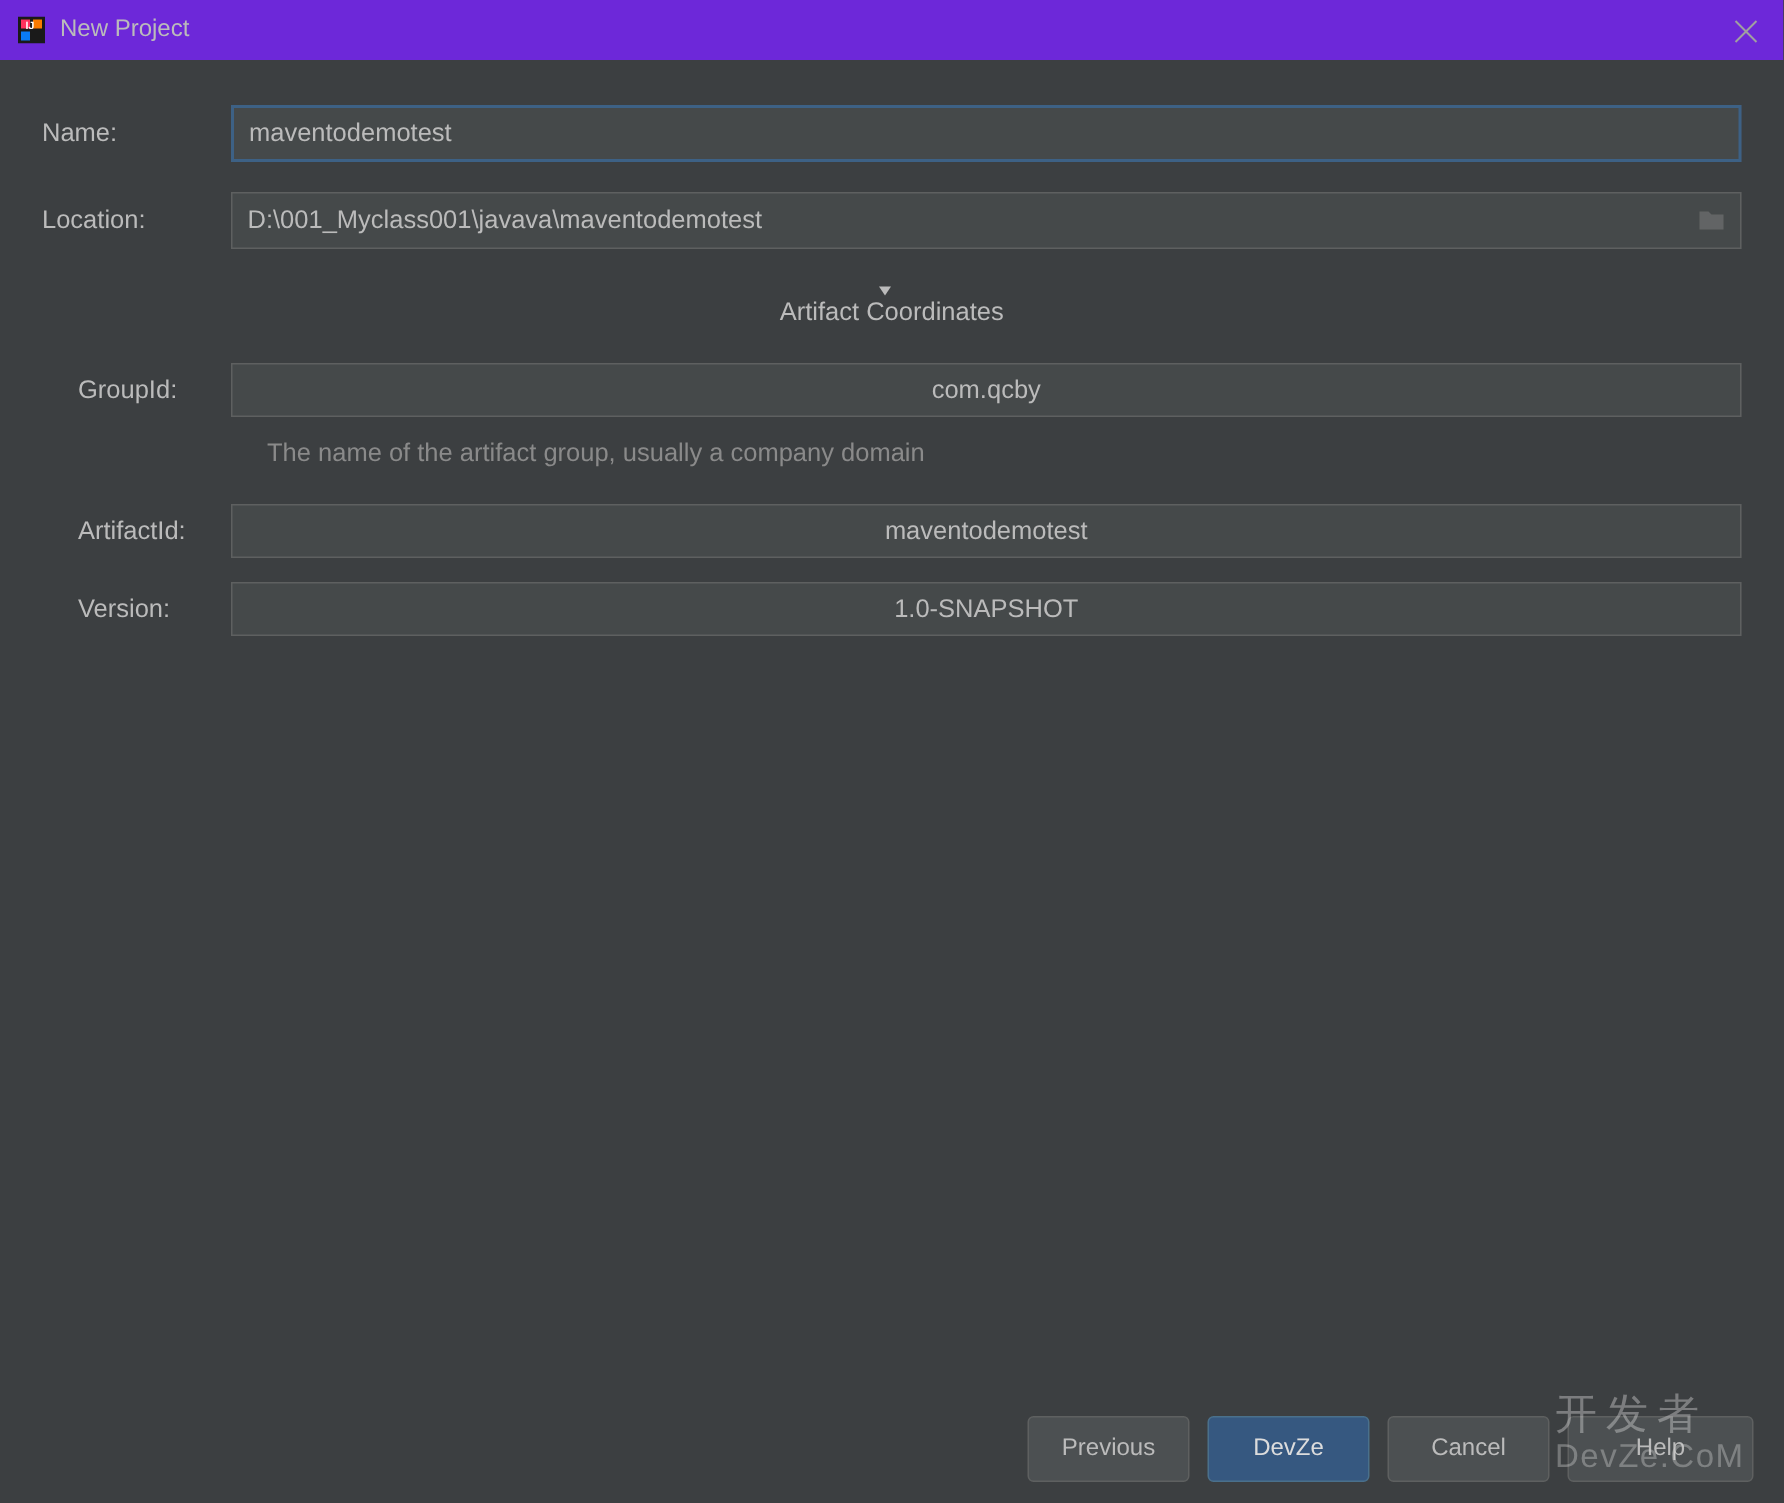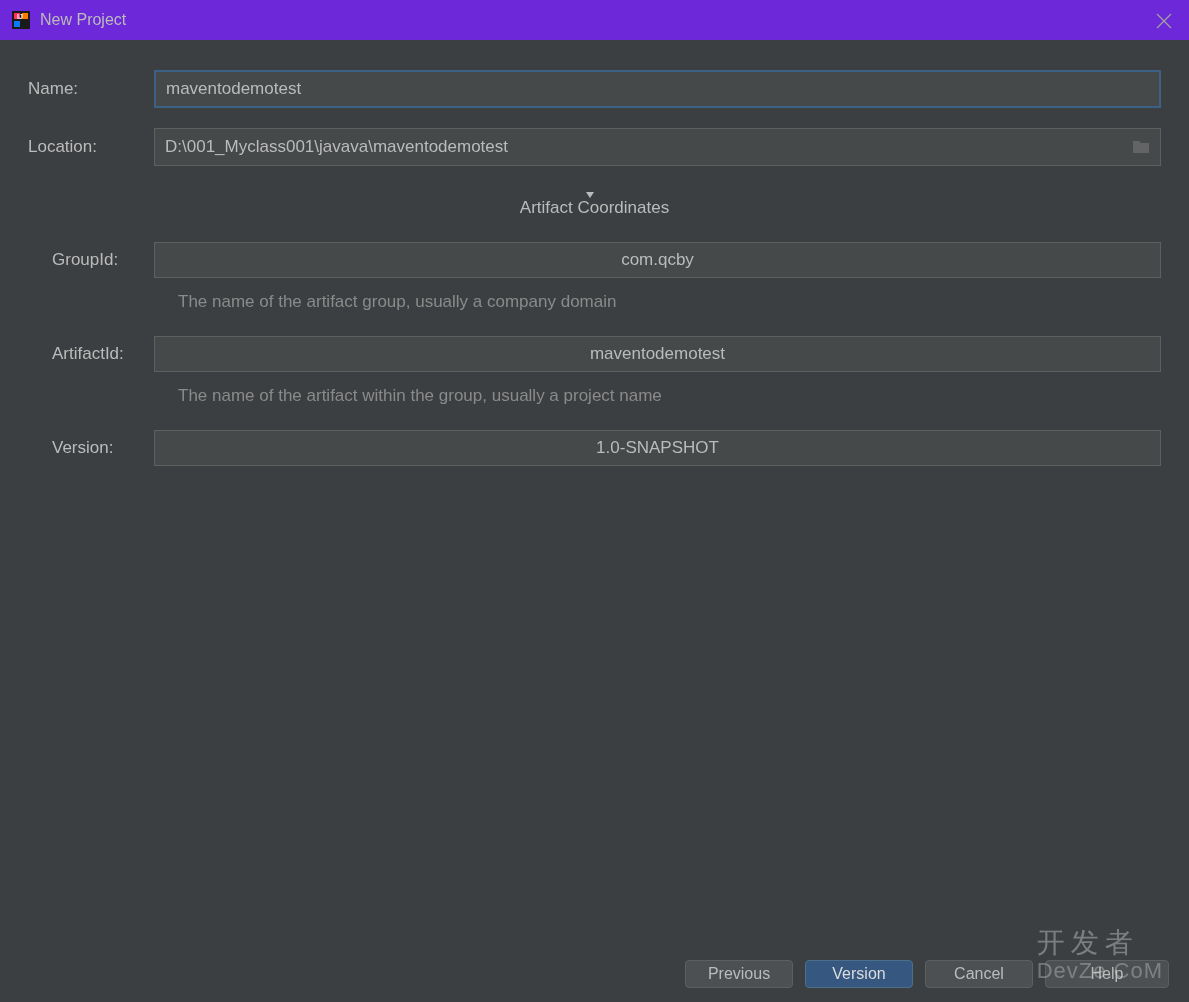--- a/index.html
+++ b/index.html
@@ -152,21 +152,21 @@
     }
     .button-bar {
       position: absolute;
       bottom: 14px;
       right: 20px;
       display: flex;
       gap: 12px;
     }
     .btn {
       min-width: 108px;
-      height: 28px;
+      height: 44px;
       border: 1px solid #5e6060;
       background: #4c5052;
       color: #bbbbbb;
       font-size: 16px;
       cursor: pointer;
       border-radius: 4px;
       font-family: inherit;
     }
     .btn.primary {
       background: #365880;
@@ -250,32 +250,31 @@
   <div class="indent-row">
     <div class="indent-label">GroupId:</div>
     <input class="indent-input" type="text" value="com.qcby" style="">
   </div>
   <div class="hint-text" style="padding-left:150px">The name of the artifact group, usually a company domain</div>
 
   <div class="indent-row">
     <div class="indent-label">ArtifactId:</div>
     <input class="indent-input" type="text" value="maventodemotest" style="">
   </div>
-  <div class="hint-text" style="padding-left:150px">The name of the artifact within the group, usually a project name</div>
 
   <div class="indent-row">
     <div class="indent-label">Version:</div>
     <input class="indent-input" type="text" value="1.0-SNAPSHOT" style="">
   </div>
 
 </div>
 
 <div class="button-bar">
   <button class="btn">Previous</button>
-  <button class="btn primary">Version</button>
+  <button class="btn primary">DevZe</button>
   <button class="btn">Cancel</button>
   <button class="btn wide">Help</button>
 </div>
 
 <div class="watermark">
   <div class="watermark-cn">开发者</div>
   <div class="watermark-en">DevZe.CoM</div>
 </div>
 
 </body></html>

